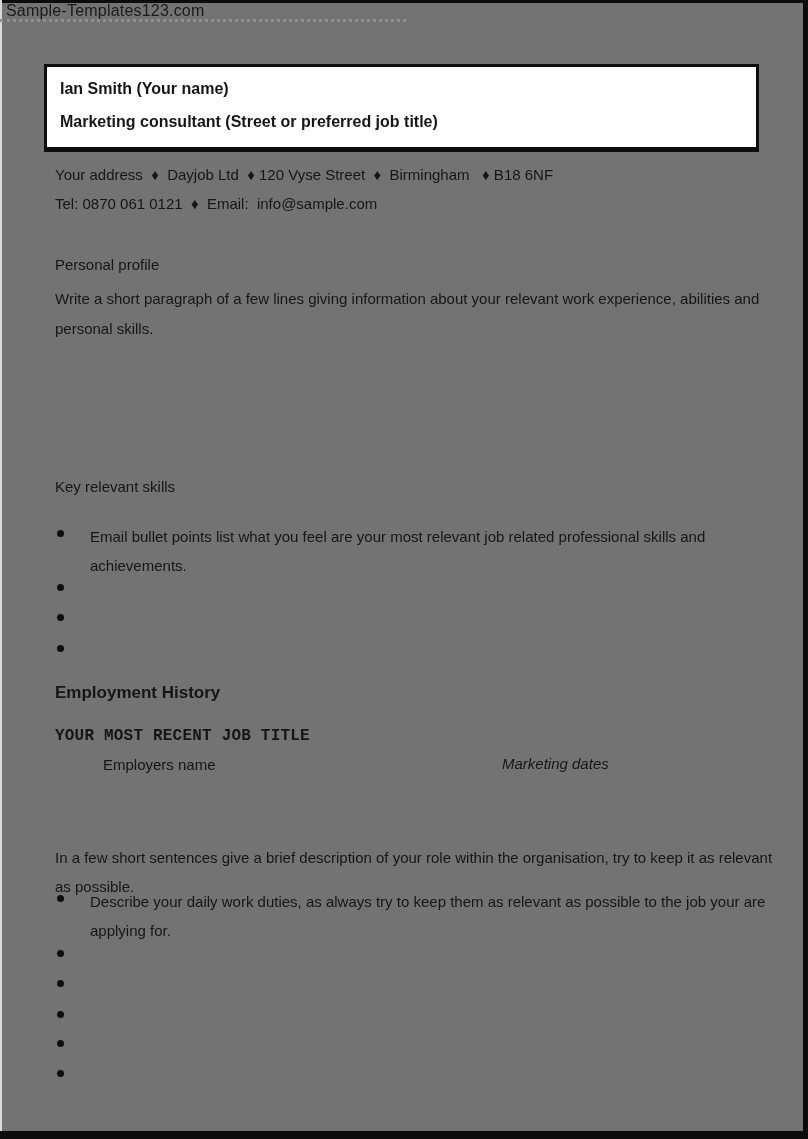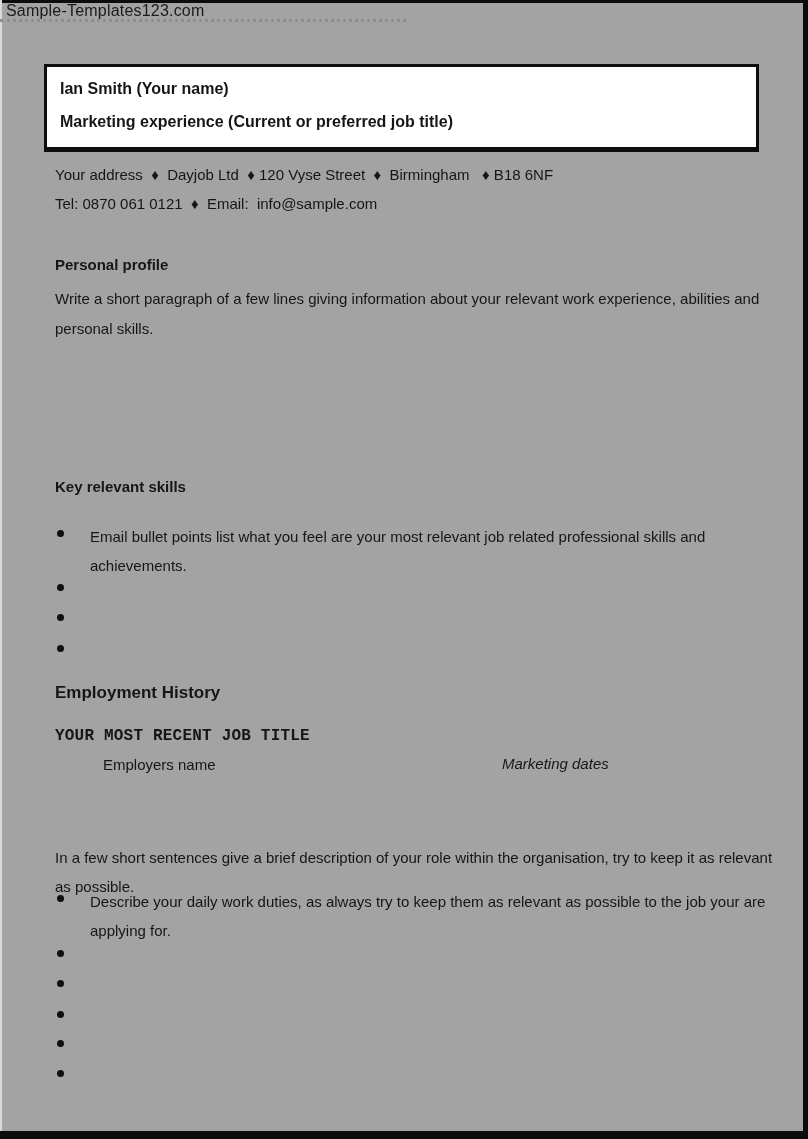--- a/index.html
+++ b/index.html
@@ -1,21 +1,21 @@
 <!DOCTYPE html>
 <html><head>
 <meta charset="utf-8">
 <style>
   * { margin: 0; padding: 0; box-sizing: border-box; }
   html, body { background: #ffffff; }
   .page {
     position: relative;
     width: 808px;
     height: 1139px;
-    background: #a3a3a3;
+    background: #737373;
     font-family: "Liberation Sans", "DejaVu Sans", sans-serif;
     color: #161616;
     overflow: hidden;
   }
   .abs { position: absolute; }
 
   
   .top-border    { top: 0; left: 0; width: 808px; height: 3px; background: #0c0c0c; }
   .right-border  { top: 0; right: 0; width: 5px; height: 1139px; background: #0c0c0c; }
   .left-border   { top: 0; left: 0; width: 2px; height: 1139px; background: #d9d9d9; }
@@ -51,21 +51,21 @@
   .body-text {
     font-size: 15px;
     line-height: 18px;
     white-space: pre-wrap;
   }
   .para {
     white-space: normal;
     line-height: 29.5px;
   }
   .heading {
-    font-weight: bold;
+    font-weight: normal;
     font-size: 15px;
     white-space: nowrap;
   }
   .heading-lg {
     font-weight: bold;
     font-size: 17px;
     white-space: nowrap;
     text-align: center;
   }
   .heading-caps {
@@ -122,21 +122,21 @@
   <div class="abs top-border"></div>
   <div class="abs left-border"></div>
   <div class="abs right-border"></div>
   <div class="abs bottom-bar"></div>
 
   <div class="abs site-header">Sample-Templates123.com</div>
   <div class="abs header-underline"></div>
 
   <div class="abs name-box">
     <div class="line">Ian Smith (Your name)</div>
-    <div class="line">Marketing experience (Current or preferred job title)</div>
+    <div class="line">Marketing consultant (Street or preferred job title)</div>
   </div>
 
   <div class="abs body-text addr1">Your address  ♦  Dayjob Ltd  ♦ 120 Vyse Street  ♦  Birmingham   ♦ B18 6NF</div>
   <div class="abs body-text addr2">Tel: 0870 061 0121  ♦  Email:  info@sample.com</div>
 
   <div class="abs heading h-pp">Personal profile</div>
   <div class="abs body-text para pp-body">Write a short paragraph of a few lines giving information about your relevant work experience, abilities and personal skills.</div>
 
   <div class="abs heading h-ks">Key relevant skills</div>
 

